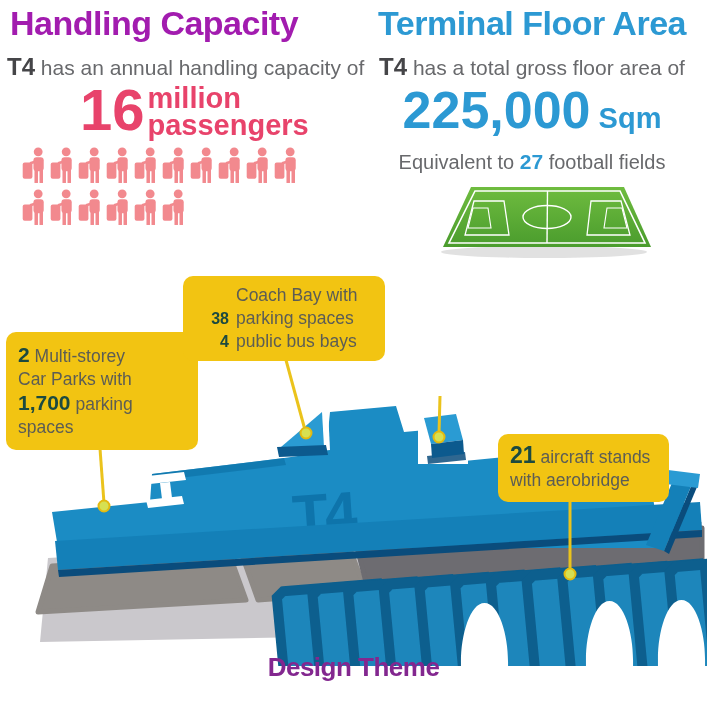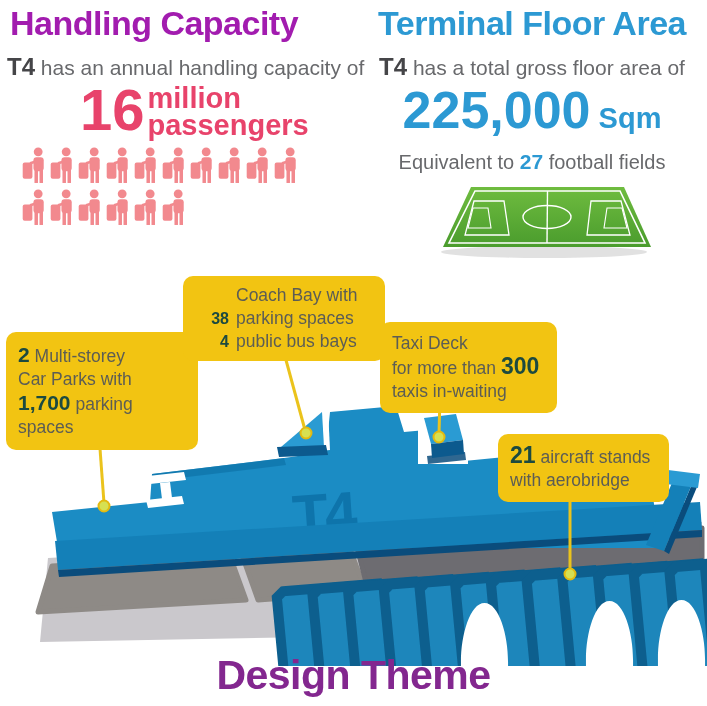--- a/index.html
+++ b/index.html
@@ -42,21 +42,21 @@
   .co-coach .grid{display:grid;grid-template-columns:36px auto;column-gap:7px;}
   .co-coach .gnum{text-align:right;font-weight:bold;color:#1c4a40;font-size:16px;line-height:23px;}
   .co-coach .gtxt{font-size:17.5px;line-height:23px;}
   .co-taxi{left:380px;top:322px;width:156px;padding:10px 9px 10px 12px;}
   .co-taxi .nw{white-space:nowrap;}
   .co-taxi b{font-size:23px;}
   .co-air{left:498px;top:434px;width:158px;padding:10px 1px 10px 12px;white-space:nowrap;}
   .co-air b{font-size:23px;}
   
   .footer-title{position:absolute;left:0;top:652px;width:707px;text-align:center;
-    font-size:41px;font-weight:bold;color:#83278f;letter-spacing:-0.5px;}
+    font-size:26px;font-weight:bold;color:#83278f;letter-spacing:-0.5px;}
   .hidden-defs{position:absolute;width:0;height:0;overflow:hidden;}
 </style>
 </head>
 <body>
 
 <div class="canvas">
 
   <svg class="hidden-defs" aria-hidden="true">
     <defs>
       <symbol id="sym-passenger" viewBox="0 0 26 36">
@@ -268,25 +268,20 @@
     <div class="grid">
       <div class="gnum"></div>
       <div class="gtxt">Coach Bay with</div>
       <div class="gnum">38</div>
       <div class="gtxt">parking spaces</div>
       <div class="gnum">4</div>
       <div class="gtxt">public bus bays</div>
     </div>
   </div>
 
-  <div class="callout co-taxi">
-    <span>Taxi Deck</span><br>
-    <span class="nw"><span>for more than </span><b>300</b></span><br>
-    <span>taxis in-waiting</span>
-  </div>
 
   <div class="callout co-air">
     <b>21</b><span> aircraft stands</span><br>
     <span>with aerobridge</span>
   </div>
 
   <div class="footer-title">Design Theme</div>
 </div>
 
 </body></html>

